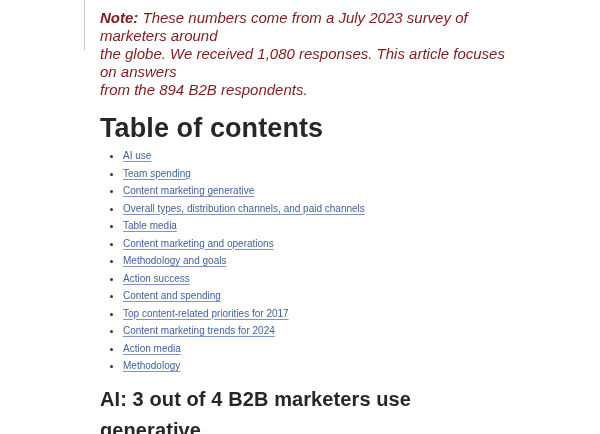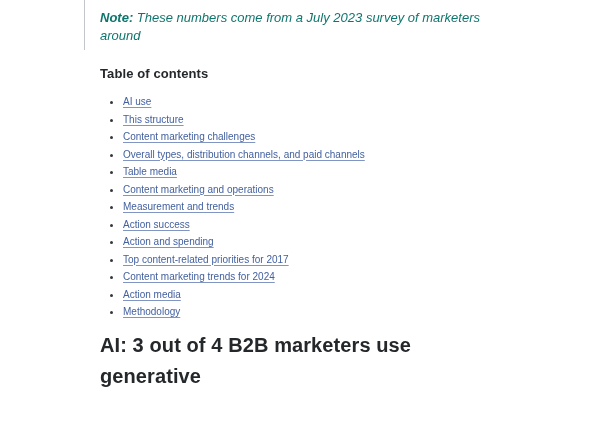--- a/index.html
+++ b/index.html
@@ -25,31 +25,31 @@
     background: #c2c6ca;
   }
   .content {
     position: absolute;
     left: 100px;
     top: 0;
     width: 412px;
   }
   .note {
     margin-top: 9px;
-    font-size: 13px;
+    font-size: 15px;
     line-height: 18px;
     font-style: italic;
-    color: #0f766e;
+    color: #7f1d1d;
   }
   .note .note-label {
     font-weight: bold;
   }
   .toc-heading {
     margin-top: 16px;
-    font-size: 13px;
+    font-size: 27px;
     line-height: 26px;
     font-weight: bold;
     color: #25282b;
     letter-spacing: 0.1px;
   }
   ul.toc-list {
     margin-top: 6px;
     padding-left: 23px;
     list-style: disc;
     color: #34383c;
@@ -81,34 +81,36 @@
 <body>
 
 <div class="page">
 
   <div class="left-border-fragment"></div>
 
   <div class="content">
 
     <div class="note">
       <div><span class="note-label">Note:</span><span> These numbers come from a July 2023 survey of marketers around</span></div>
+      <div>the globe. We received 1,080 responses. This article focuses on answers</div>
+      <div>from the 894 B2B respondents.</div>
     </div>
 
     <h2 class="toc-heading">Table of contents</h2>
 
     <ul class="toc-list">
       <li><a href="#">AI use</a></li>
-      <li><a href="#">This structure</a></li>
-      <li><a href="#">Content marketing challenges</a></li>
+      <li><a href="#">Team spending</a></li>
+      <li><a href="#">Content marketing generative</a></li>
       <li><a href="#">Overall types, distribution channels, and paid channels</a></li>
       <li><a href="#">Table media</a></li>
       <li><a href="#">Content marketing and operations</a></li>
-      <li><a href="#">Measurement and trends</a></li>
+      <li><a href="#">Methodology and goals</a></li>
       <li><a href="#">Action success</a></li>
-      <li><a href="#">Action and spending</a></li>
+      <li><a href="#">Content and spending</a></li>
       <li><a href="#">Top content-related priorities for 2017</a></li>
       <li><a href="#">Content marketing trends for 2024</a></li>
       <li><a href="#">Action media</a></li>
       <li><a href="#">Methodology</a></li>
     </ul>
 
     <h2 class="section-heading">
       <div>AI: 3 out of 4 B2B marketers use generative</div>
 
     </h2>

